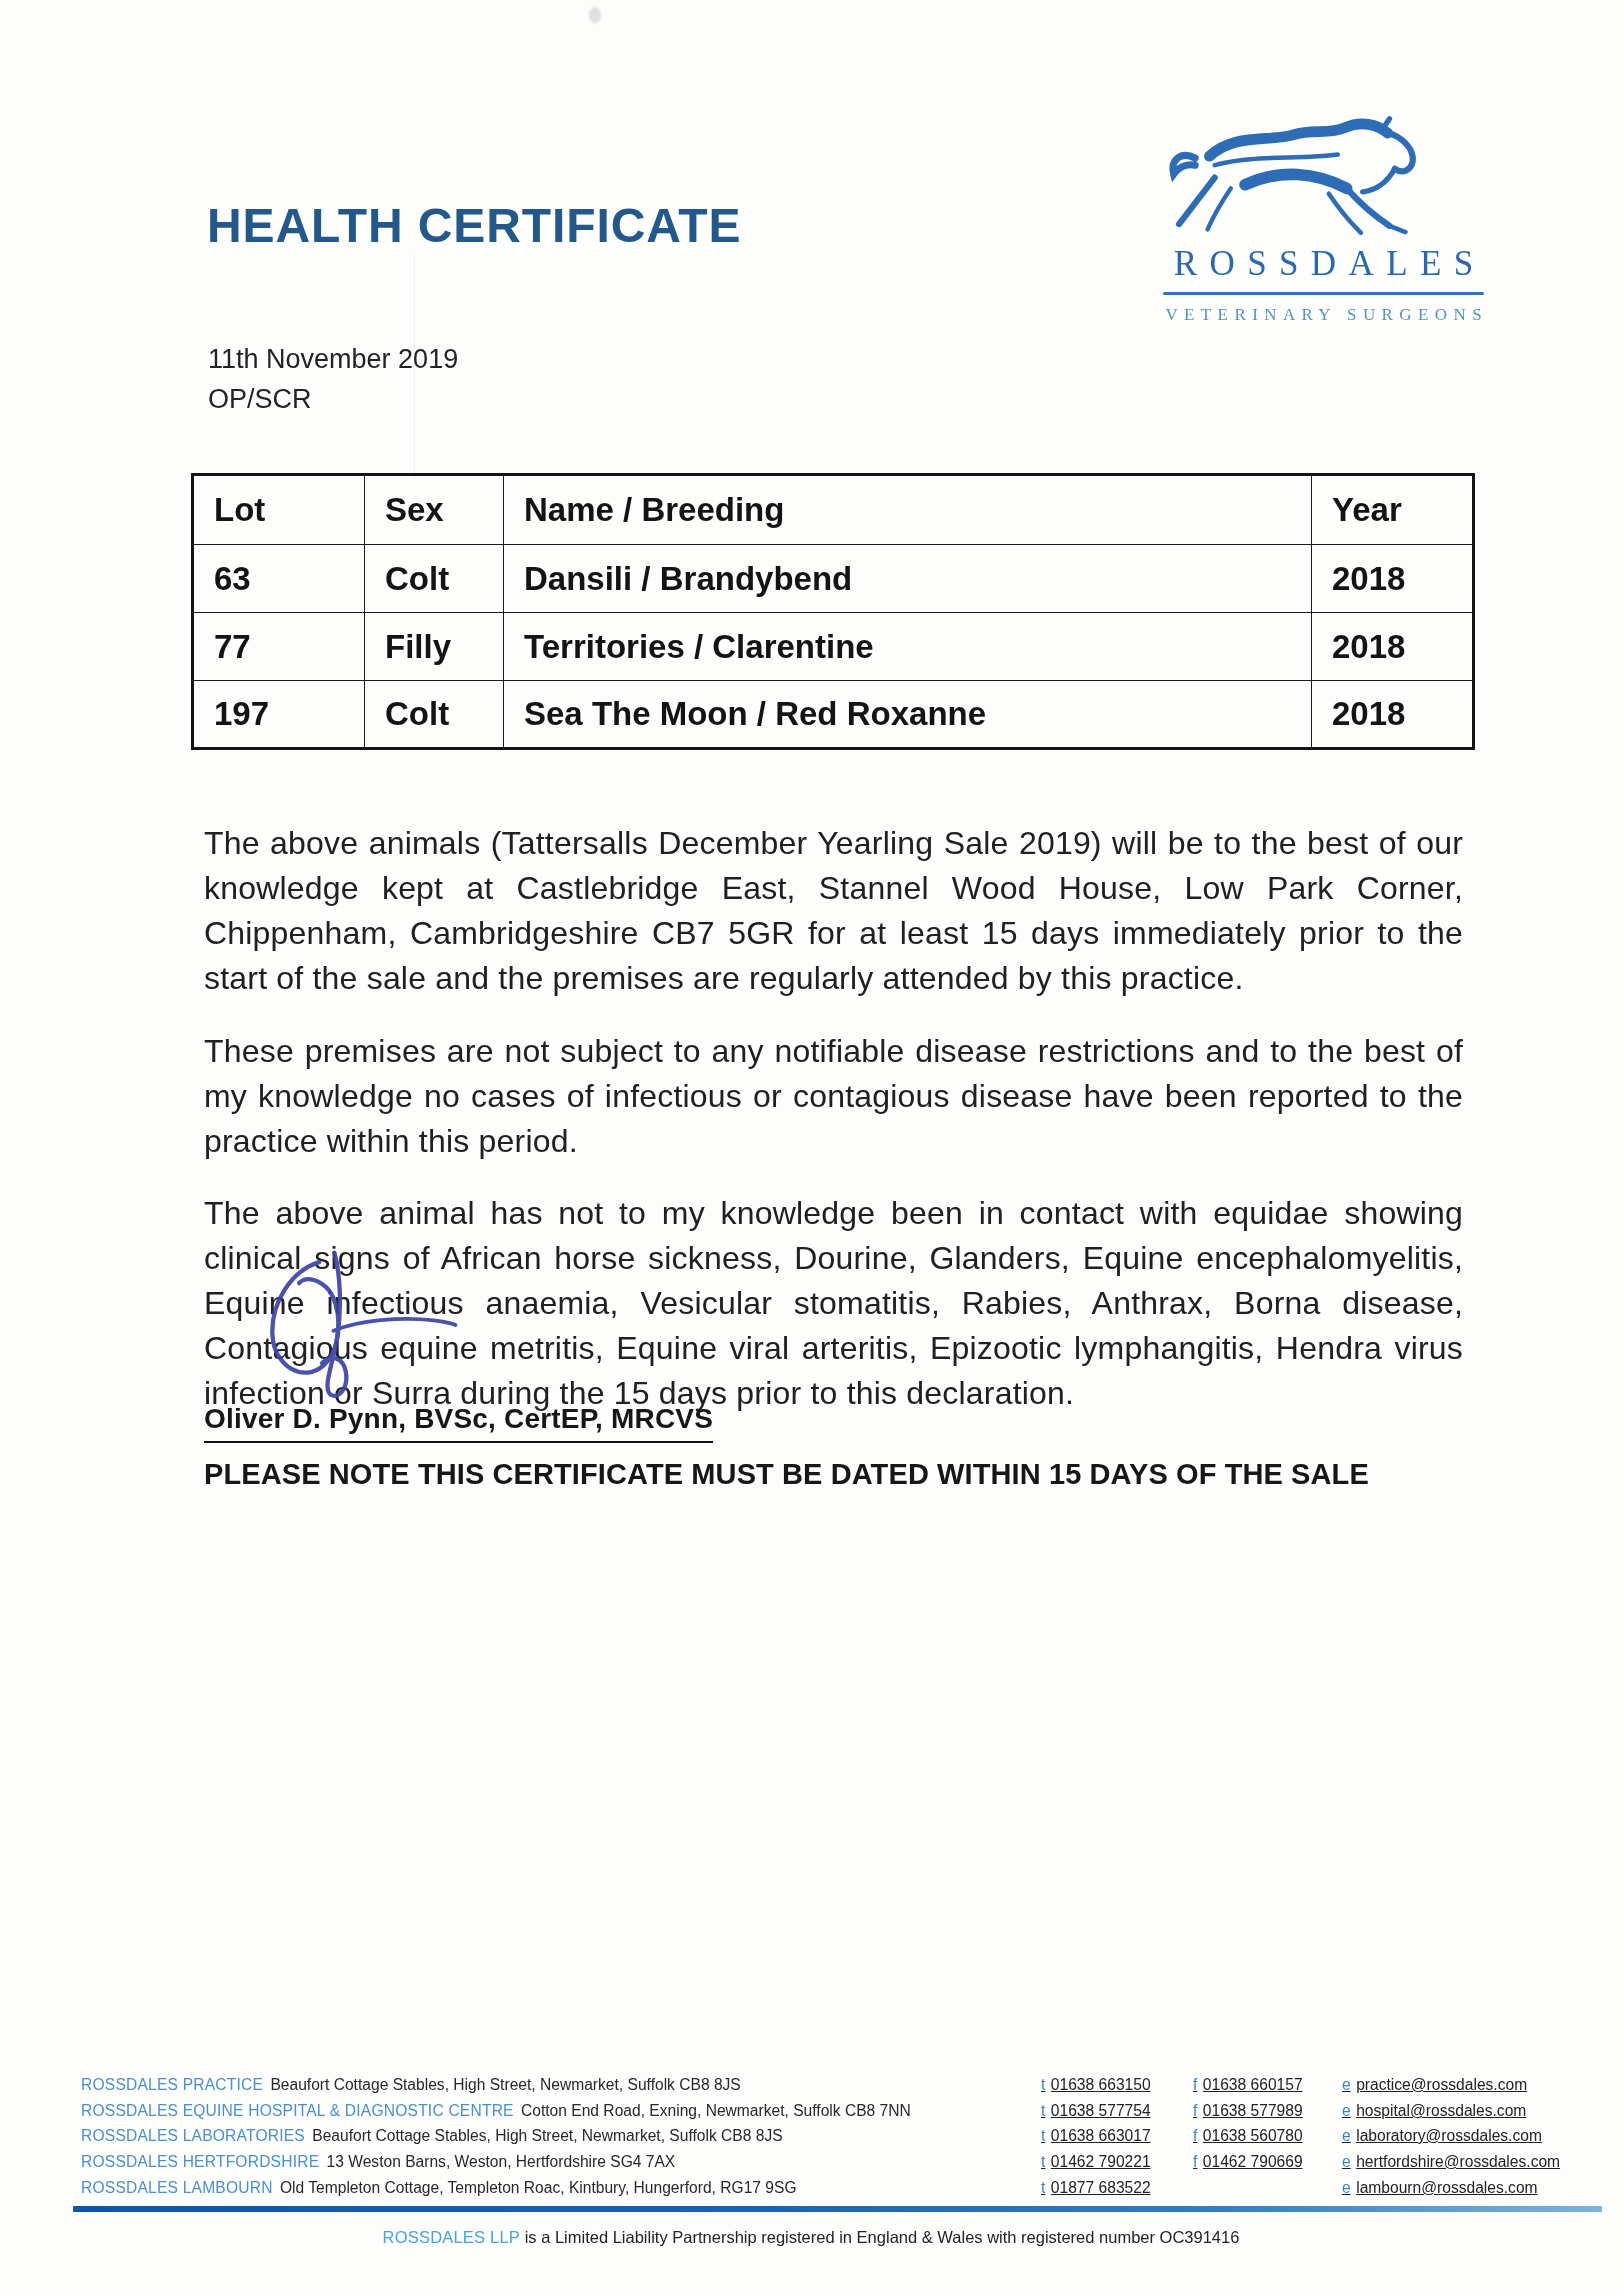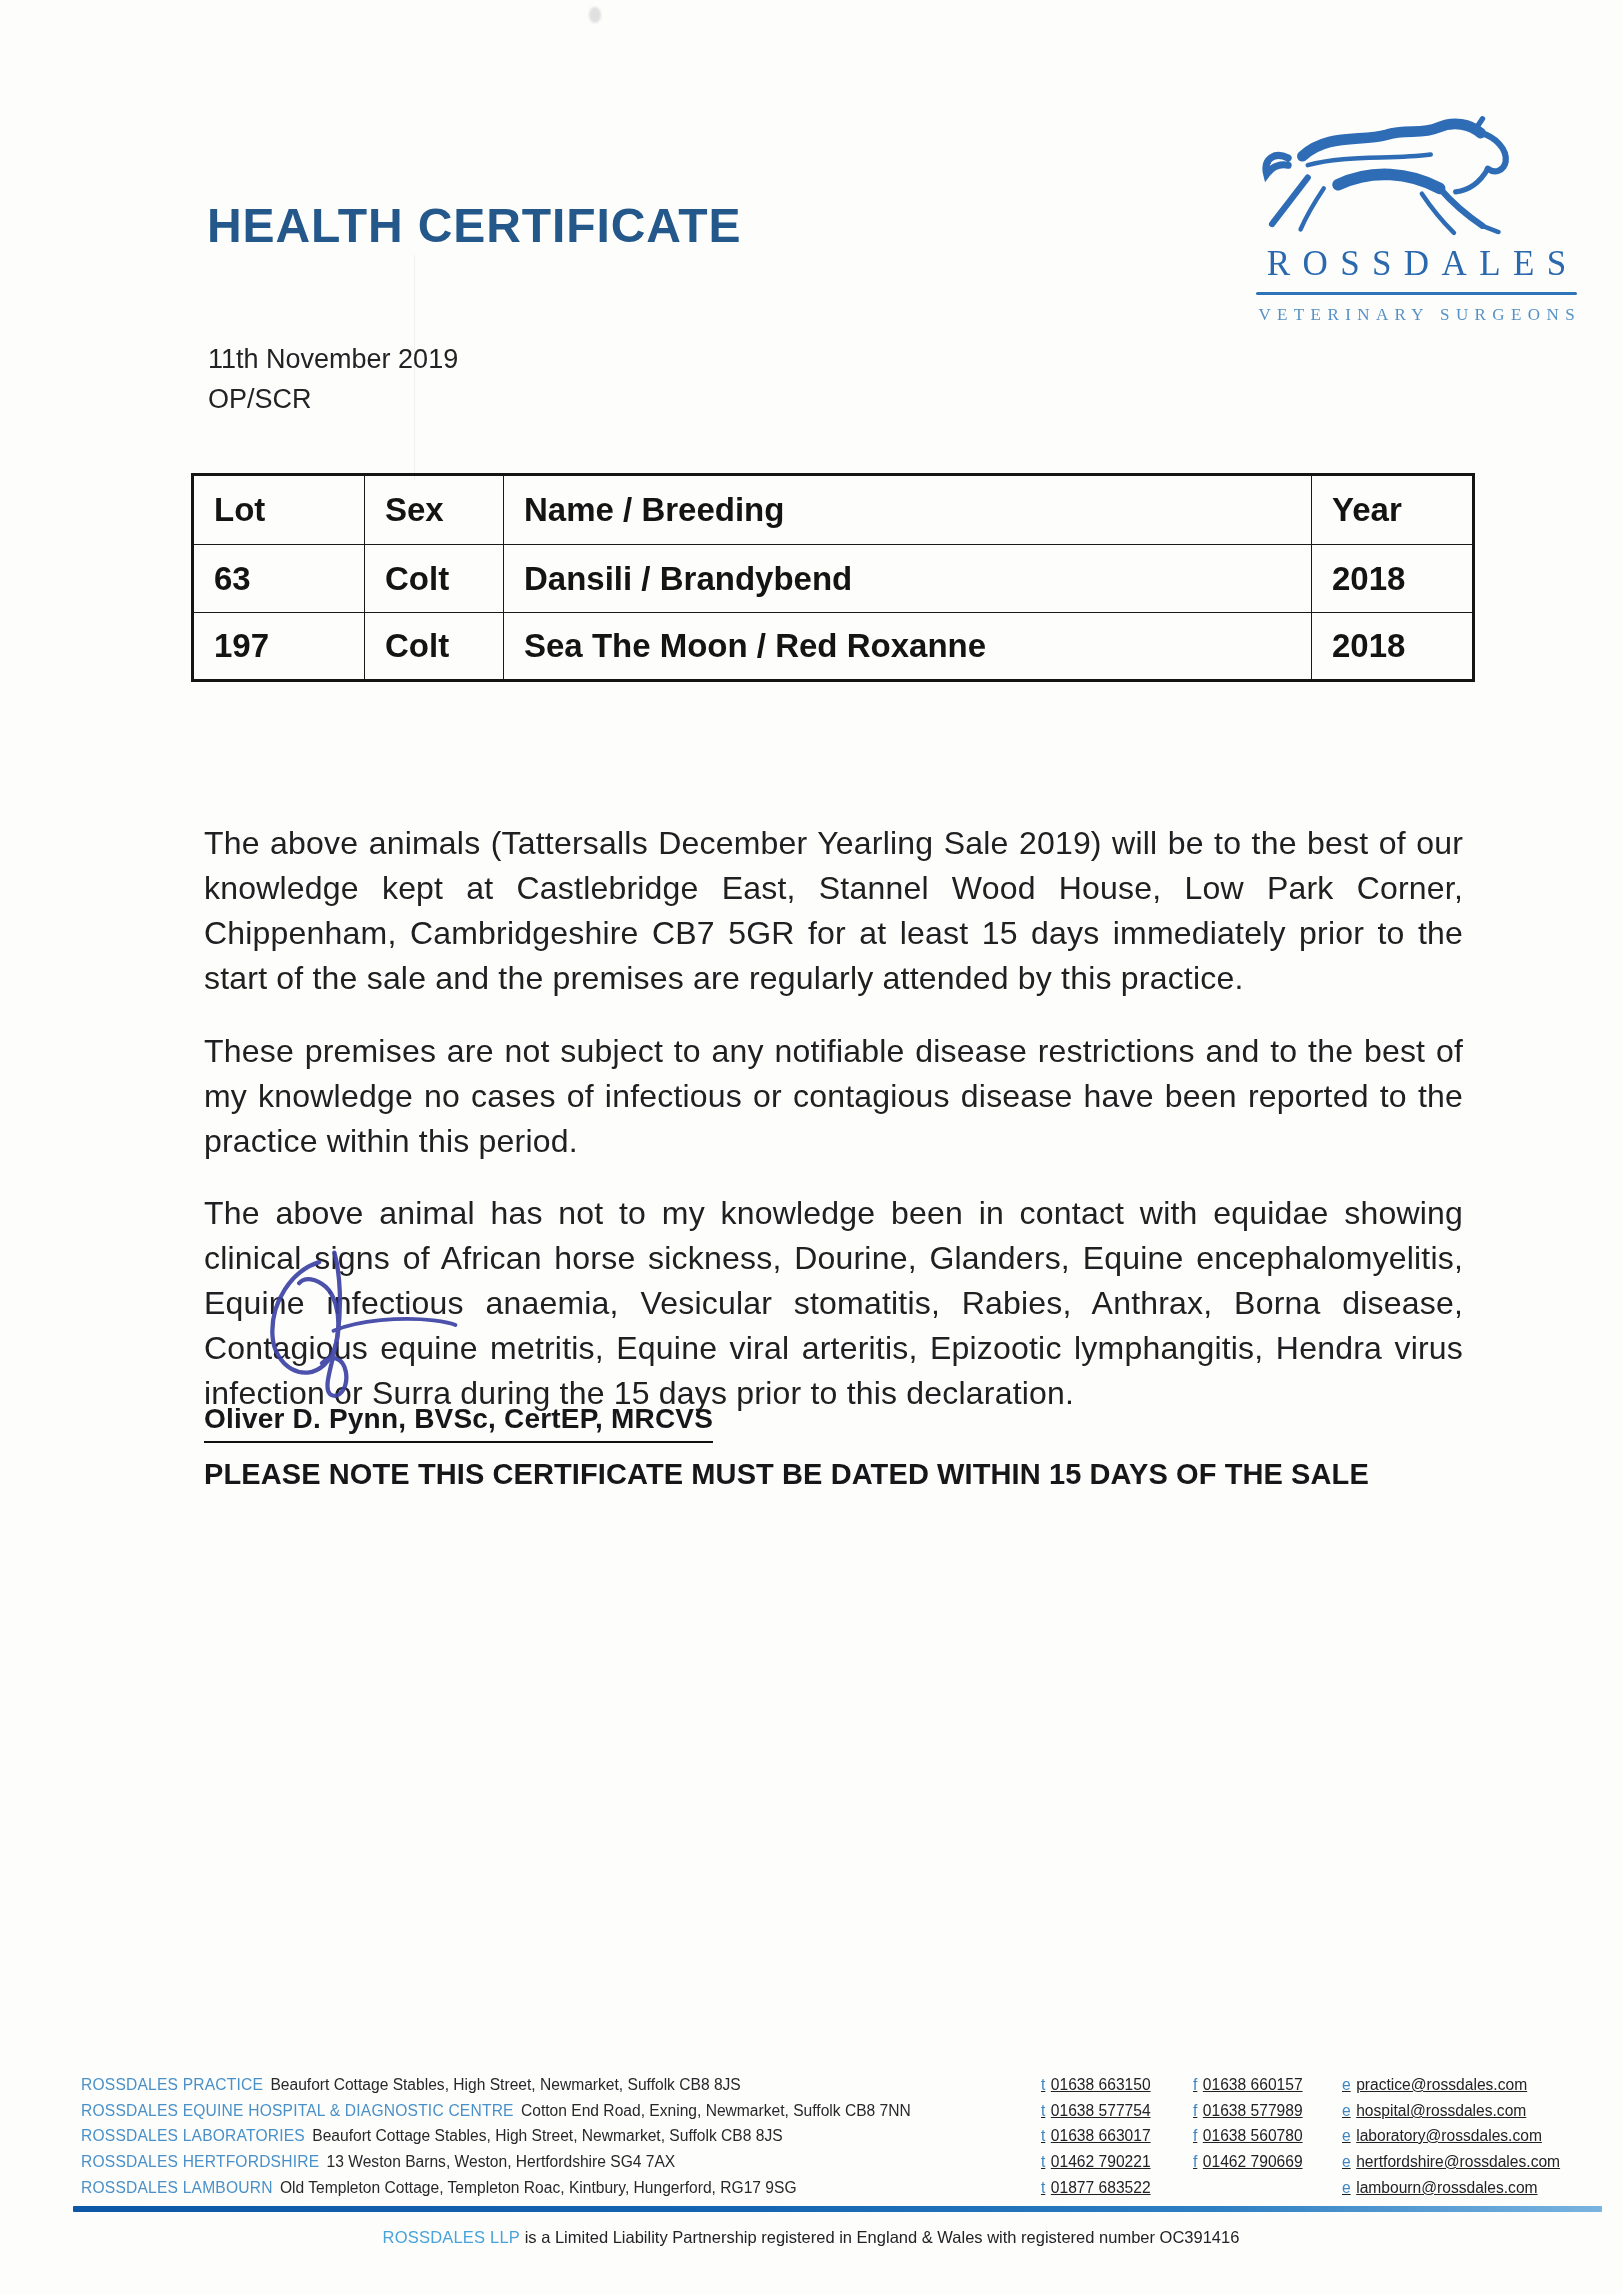--- a/index.html
+++ b/index.html
@@ -8,21 +8,21 @@
     font-family:"Liberation Sans",sans-serif;color:#202022;overflow:hidden;
   }
   
   .smudge{position:absolute;left:589px;top:7.3px;width:12px;height:15.6px;border-radius:50%;
     background:rgba(125,125,132,.22);filter:blur(0.9px);}
   .fold-line{position:absolute;left:414px;top:255px;width:1.4px;height:225px;background:rgba(90,90,100,.07);}
 
   
   .title{position:absolute;left:207px;top:198px;font-size:48px;font-weight:bold;
     letter-spacing:0.9px;color:#24588a;}
-  .logo{position:absolute;left:1242px;top:115px;width:349px;display:flex;flex-direction:column;align-items:center;justify-content:center;}
+  .logo{position:absolute;left:1149px;top:115px;width:349px;display:flex;flex-direction:column;align-items:center;justify-content:center;}
   .logo svg{display:block;}
   .logo-name{font-family:"Liberation Serif",serif;font-size:35px;letter-spacing:12.4px;color:#2b69ae;
     margin-top:0.9px;white-space:nowrap;text-indent:12.4px;}
   .logo-divider{width:321px;height:3.2px;background:#2f74b8;border-radius:1.8px;margin:8.3px 0 9.2px;}
   .logo-tagline{font-family:"Liberation Serif",serif;font-size:17px;letter-spacing:6.4px;color:#5590c5;
     white-space:nowrap;text-indent:6.4px;}
 
   .dateblock{position:absolute;left:208px;top:339px;font-size:27px;line-height:40px;color:#232325;}
 
   
@@ -111,20 +111,26 @@
       <th>Name / Breeding</th>
       <th>Year</th>
     </tr>
     <tr>
       <td>63</td>
       <td>Colt</td>
       <td>Dansili / Brandybend</td>
       <td>2018</td>
     </tr>
     <tr>
+      <td>77</td>
+      <td>Filly</td>
+      <td>Territories / Clarentine</td>
+      <td>2018</td>
+    </tr>
+    <tr>
       <td>197</td>
       <td>Colt</td>
       <td>Sea The Moon / Red Roxanne</td>
       <td>2018</td>
     </tr>
   </tbody>
     </table>
 
   <div class="paragraphs">
     <p>The above animals (Tattersalls December Yearling Sale 2019) will be to the best of our knowledge kept at Castlebridge East, Stannel Wood House, Low Park Corner, Chippenham, Cambridgeshire CB7 5GR for at least 15 days immediately prior to the start of the sale and the premises are regularly attended by this practice.</p>

